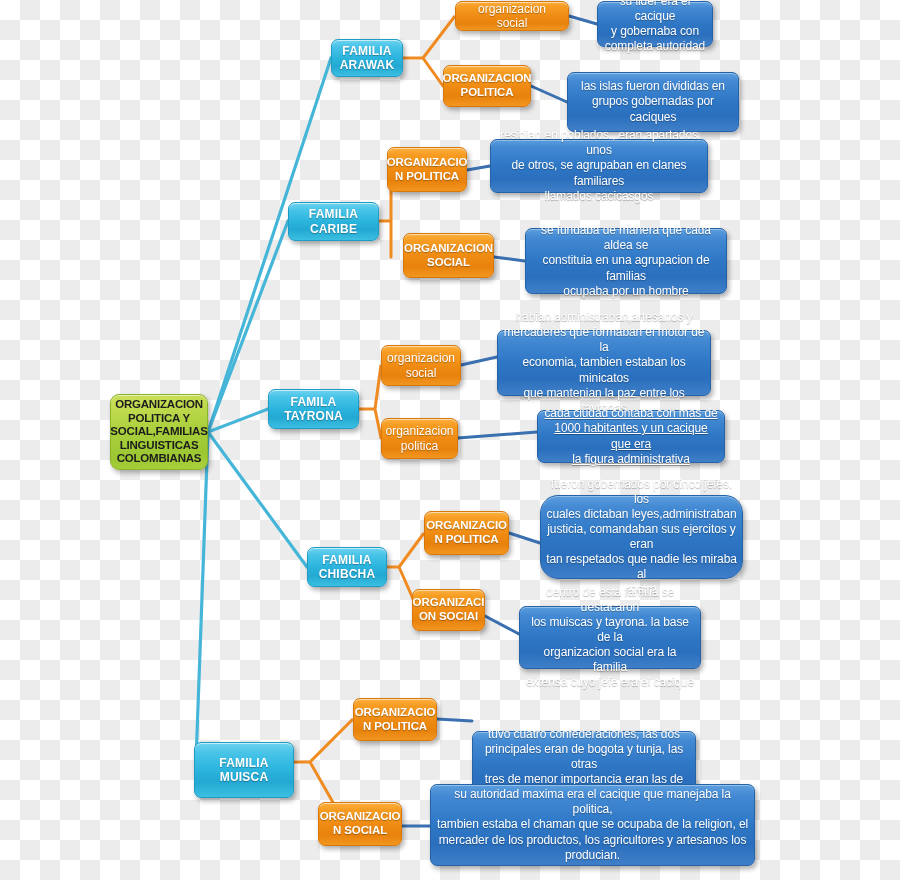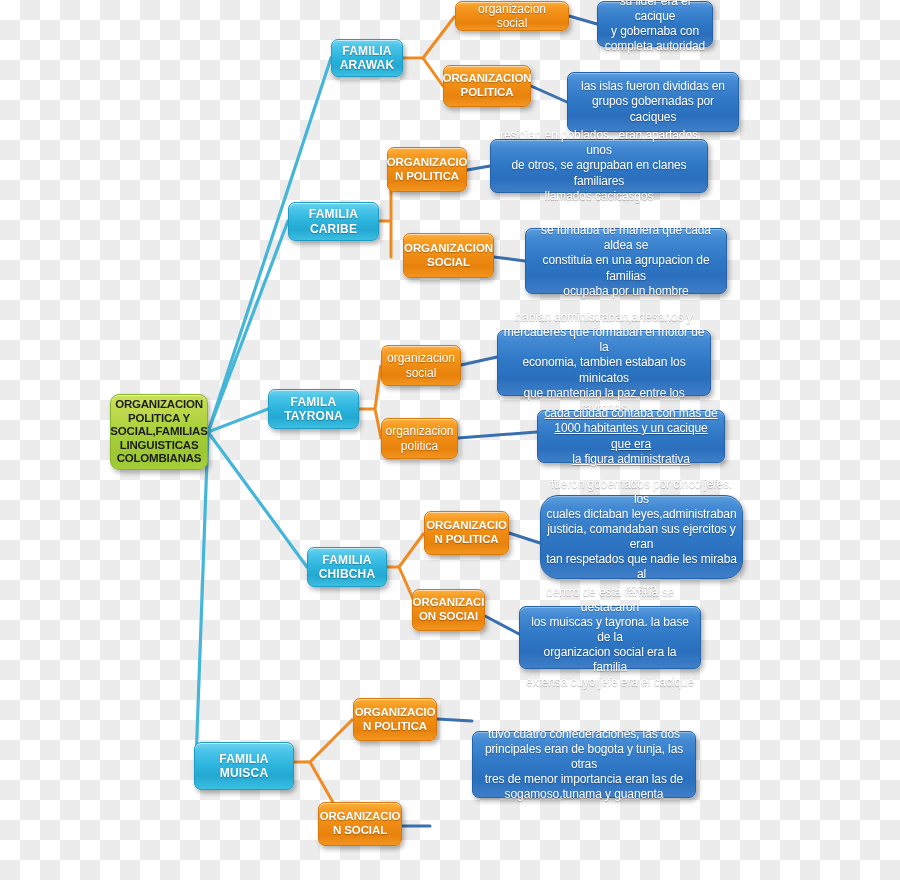--- a/index.html
+++ b/index.html
@@ -227,31 +227,37 @@
     <span>ORGANIZACI
 ON SOCIAl</span>
   </div>
   <div class="node desc" style="left:519px; top:606px; width:182px; height:63px;">
     <span>dentro de esta familia se destacaron
 los muiscas y tayrona. la base de la
 organizacion social era la familia
 extensa cuyo jefe era el cacique</span>
   </div>
 
-  <div class="node family" style="left:194px; top:742px; width:100px; height:48px;">
+  <div class="node family" style="left:194px; top:742px; width:100px; height:56px;">
     <span>FAMILIA MUISCA</span>
   </div>
   <div class="node orange" style="left:353px; top:698px; width:84px; height:43px;">
     <span>ORGANIZACIO
 N POLITICA</span>
   </div>
   <div class="node desc" style="left:472px; top:688px; width:224px; height:67px;margin-top:43px;">
     <span>tuvo cuatro confederaciones, las dos
 principales eran de bogota y tunja, las otras
 tres de menor importancia eran las de
 sogamoso,tunama y guanenta</span>
   </div>
   <div class="node orange" style="left:318px; top:802px; width:84px; height:44px;">
     <span>ORGANIZACIO
 N SOCIAL</span>
   </div>
+  <div class="node desc" style="left:430px; top:784px; width:325px; height:82px;">
+    <span>su autoridad maxima era el cacique que manejaba la politica,
+tambien estaba el chaman que se ocupaba  de la religion, el
+mercader de los productos, los agricultores y artesanos los
+producian.</span>
+  </div>
 
 </div>
 
 </body></html>

